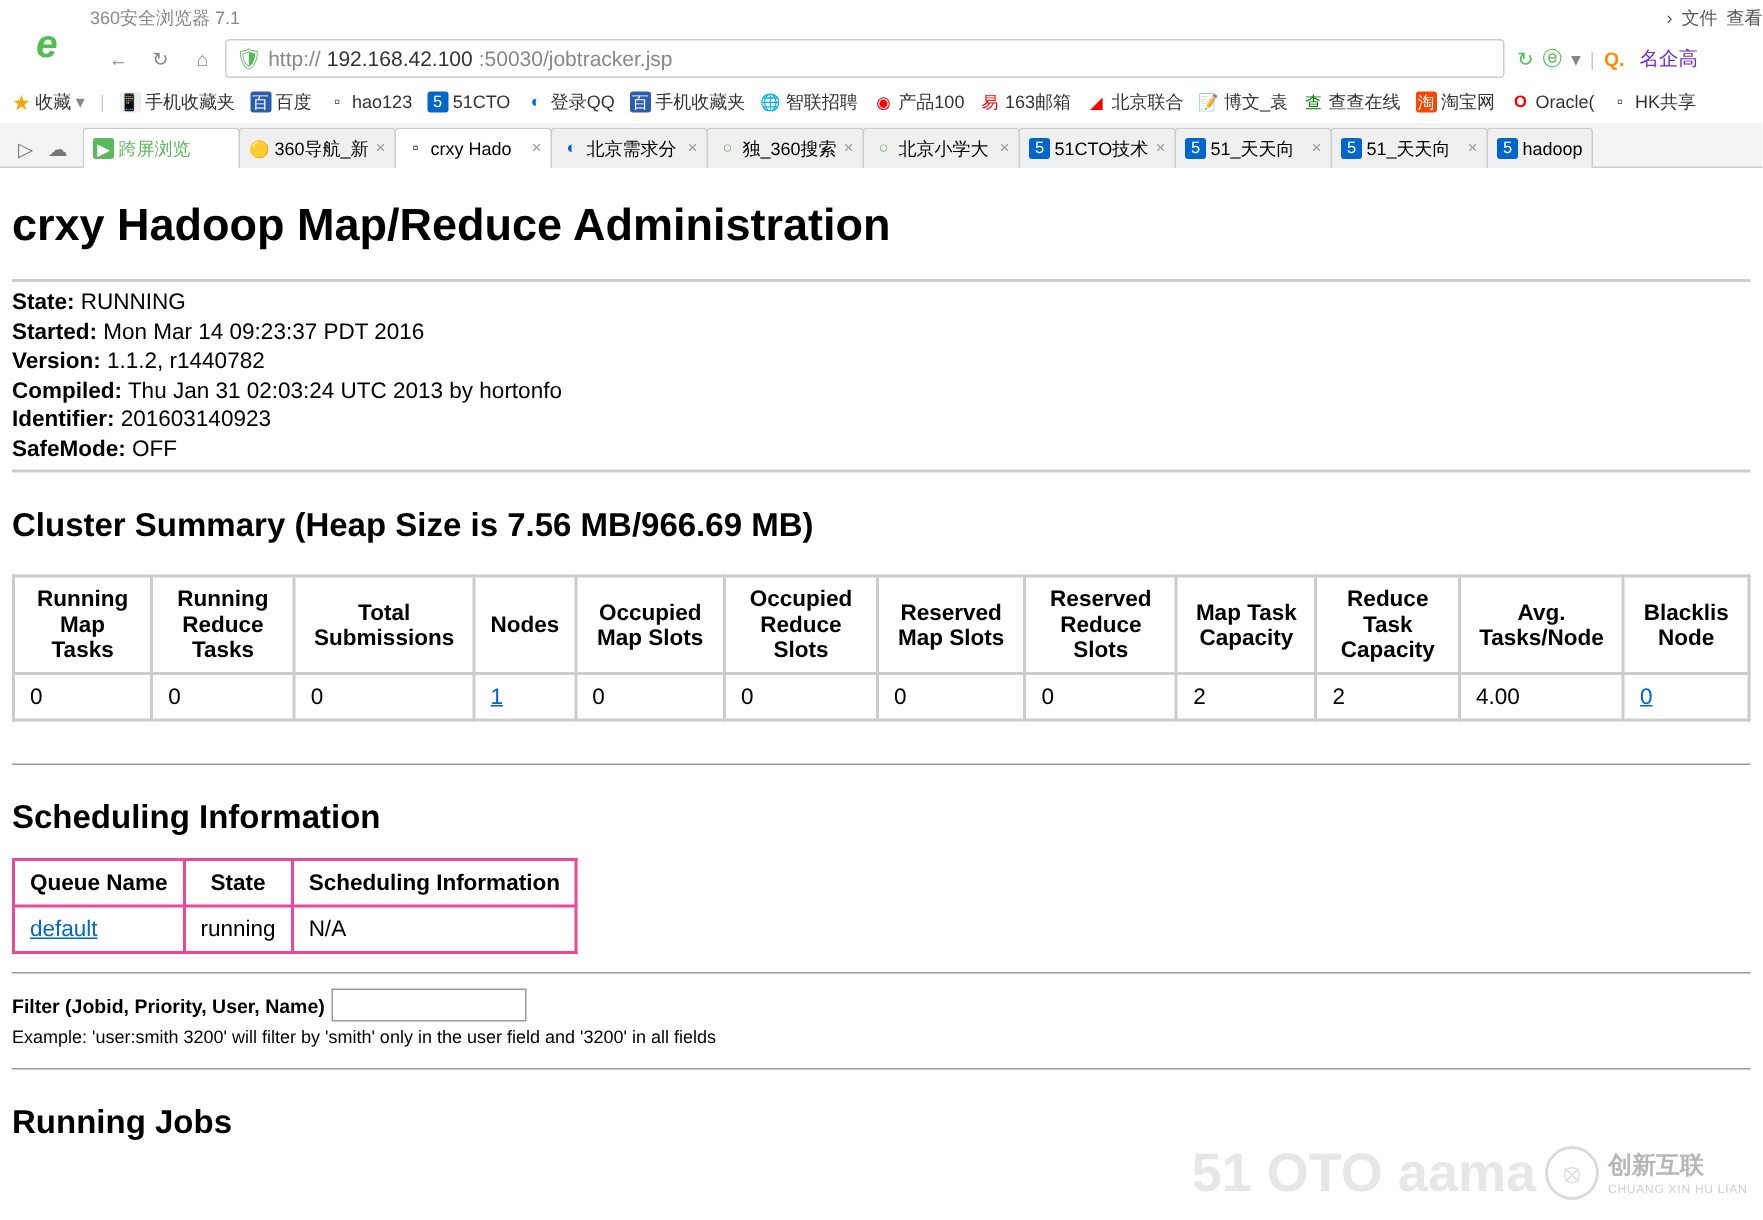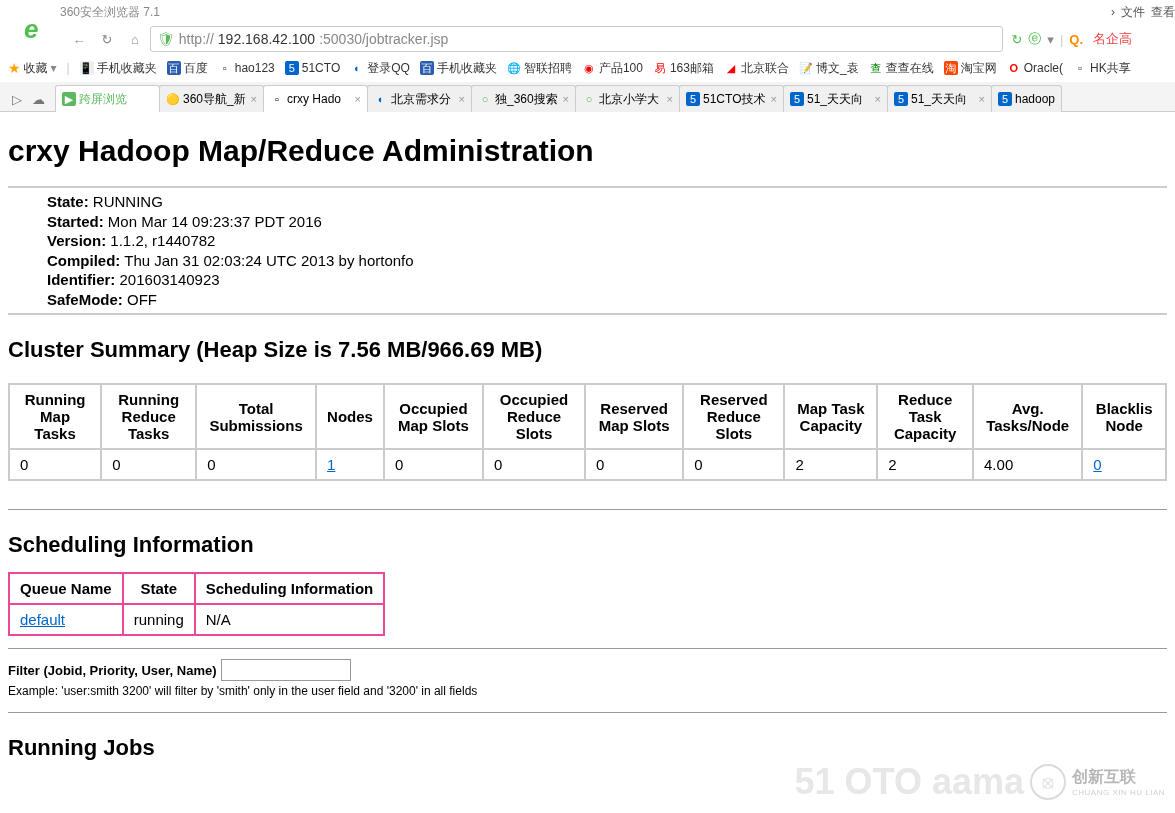--- a/index.html
+++ b/index.html
@@ -7,36 +7,36 @@
 .titlebar{height:24px;display:flex;align-items:center;padding-left:60px;font-size:12px;color:#888;background:#fff;justify-content:center;}
 .titlebar .right{margin-left:auto;display:flex;gap:6px;align-items:center;color:#555;}
 .logo-area{position:absolute;left:8px;top:4px;width:44px;height:44px;border-radius:50%;}
 .logo-e{position:absolute;left:16px;top:10px;font-size:26px;font-weight:bold;color:#4fbf4f;font-style:italic;}
 .addrbar{height:30px;display:flex;align-items:center;padding-left:66px;gap:2px;font-size:13px;}
 .nav-btn{width:26px;height:26px;display:flex;align-items:center;justify-content:center;color:#888;border-radius:3px;}
 .addr-box{flex:1;height:26px;border:1px solid #ccc;border-radius:3px;display:flex;align-items:center;padding:0 6px;gap:4px;font-size:14px;color:#888;}
 .addr-box .shield{color:#5cb85c;}
 .addr-box .url-dark{color:#333;font-weight:normal;}
 .right-tools{display:flex;align-items:center;gap:6px;padding:0 6px;}
-.search-box{width:80px;height:26px;border:none;display:flex;align-items:center;padding:0 4px;color:#ef4444;text-align:center;}
+.search-box{width:80px;height:26px;border:none;display:flex;align-items:center;padding:0 4px;color:#6d28d9;text-align:center;}
 .bookmarkbar{height:28px;display:flex;align-items:center;padding:0 8px;gap:10px;font-size:12px;background:#fff;overflow:hidden;white-space:nowrap;}
 .bk-item{display:flex;align-items:center;gap:3px;color:#333;}
 .bk-star{color:#ffa500;font-size:14px;}
 .tabbar{height:30px;display:flex;align-items:flex-end;padding-left:8px;background:#f4f4f4;border-bottom:1px solid #ccc;gap:0;}
 .pre-tabs{display:flex;align-items:center;gap:10px;padding:0 10px 4px 4px;color:#777;}
 .tab{height:27px;min-width:105px;max-width:110px;border:1px solid #ccc;border-bottom:none;display:flex;align-items:center;padding:0 6px;font-size:12px;background:#f0f0f0;border-radius:3px 3px 0 0;margin-right:-1px;gap:3px;position:relative;top:1px;white-space:nowrap;overflow:hidden;}
 .tab.active{background:#fff;z-index:2;}
 .tab .close{margin-left:auto;color:#999;font-size:11px;}
 .tab-first{background:#fff;}
 .favicon{width:14px;height:14px;display:inline-flex;align-items:center;justify-content:center;font-size:11px;border-radius:2px;}
 .content{padding:8px;font-family:Arial,sans-serif;}
 .content h1{font-size:30px;font-weight:bold;margin:14px 0 18px 0;}
 .content h2{font-size:22px;font-weight:bold;margin:22px 0 14px 0;}
 .hr{height:2px;background:#ccc;margin:4px 0;}
-.status-block{font-size:15px;line-height:1.3;margin-left:39px;}
+.status-block{font-size:15px;line-height:1.3;}
 .status-block b{font-weight:bold;}
 table.cluster{border-collapse:collapse;margin-top:20px;}
 table.cluster th,table.cluster td{border:2px solid #ccc;padding:6px 10px;font-size:15px;text-align:left;}
 table.cluster th{font-weight:bold;text-align:center;}
 table.sched{border-collapse:collapse;margin-top:4px;}
 table.sched th,table.sched td{border:2px solid #ec4899;padding:6px 10px;font-size:15px;}
 a.link{color:#0066cc;text-decoration:underline;}
 .filter-row{display:flex;align-items:center;gap:4px;margin-top:10px;}
 .filter-row input{width:130px;height:22px;border:1px solid #999;padding:0 4px;}
 .example{font-size:12px;margin-top:3px;}

